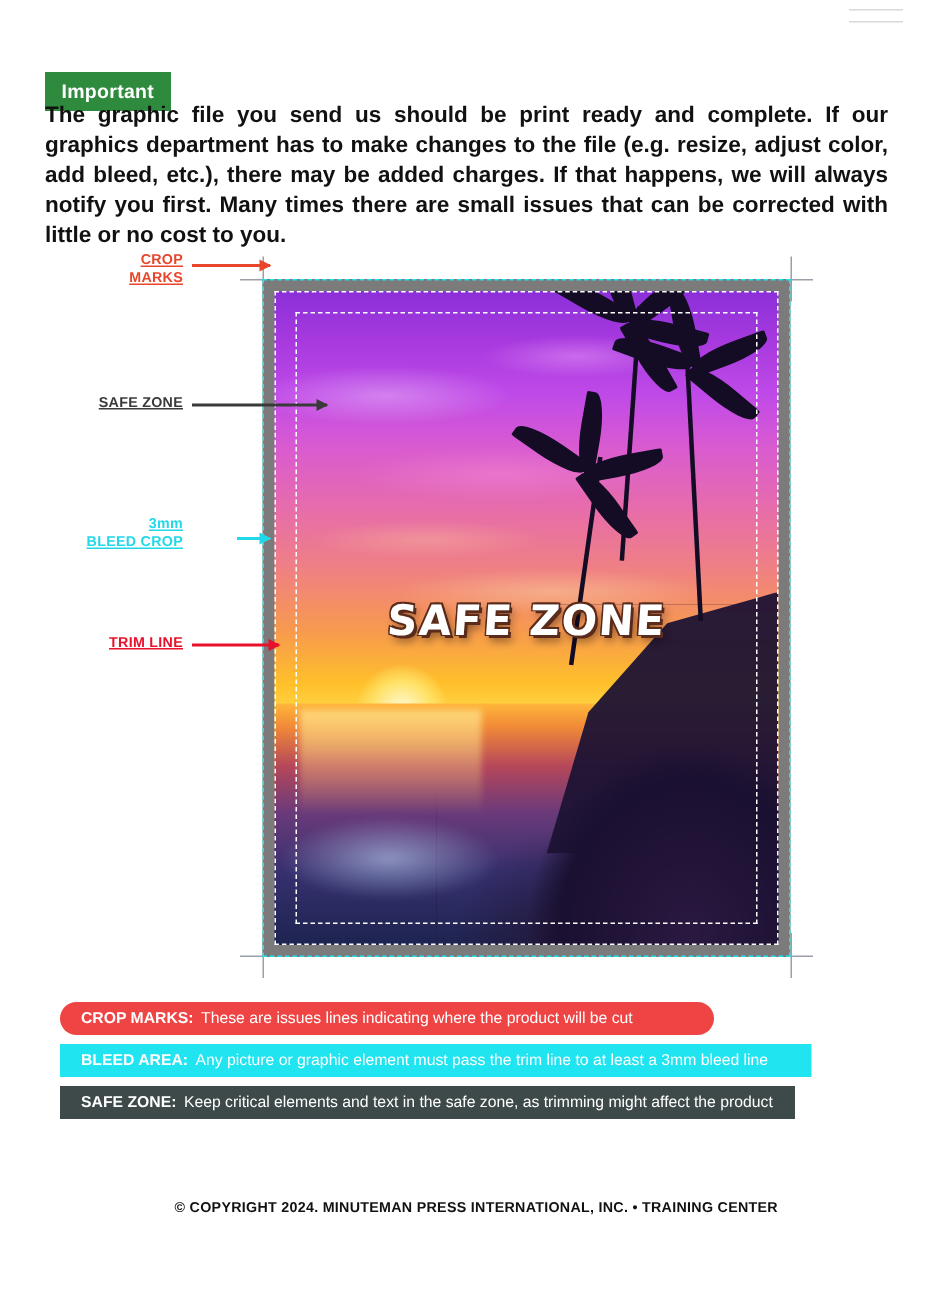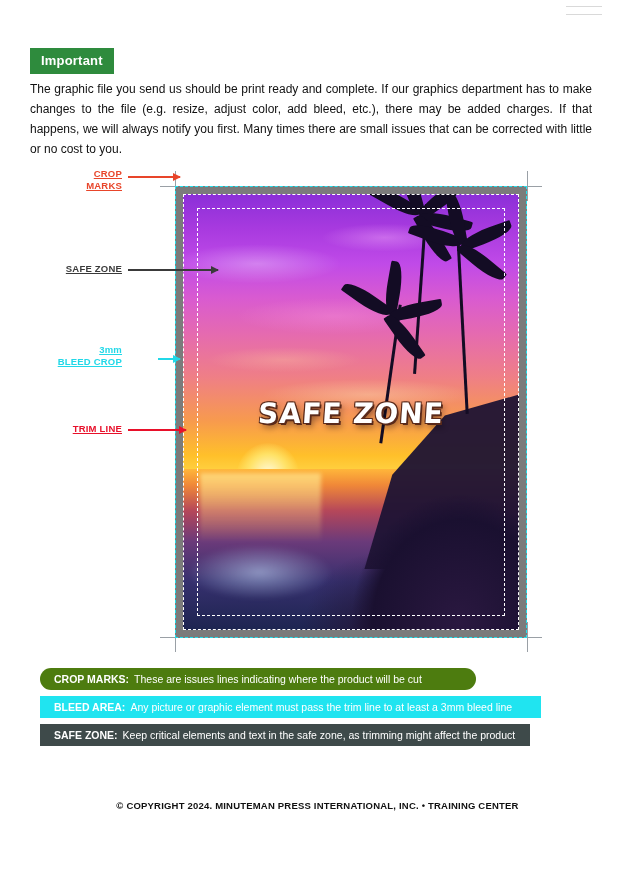--- a/index.html
+++ b/index.html
@@ -39,26 +39,27 @@
     color: #ffffff;
     font-weight: bold;
     font-size: 13px;
     padding: 5px 11px 6px 11px;
     letter-spacing: 0.2px;
   }
 
   .intro-text {
     position: absolute;
     left: 30px;
-    top: 79px;
+    top: 67px;
     width: 562px;
-    font-size: 12px;
+    font-size: 15px;
     line-height: 20px;
     text-align: justify;
     color: #111111;
+    font-weight: bold;
   }
 
   
   .diagram {
     position: absolute;
     left: 0;
     top: 160px;
     width: 620px;
     height: 490px;
   }
@@ -356,21 +357,21 @@
       <div>3mm</div>
       <div>BLEED CROP</div>
     </div>
     <div class="arrow" style="left:158px; top:198px; width:22px; background:#21d8e8; color:#21d8e8;"></div>
 
     <div class="dlabel" style="left:48px; top:263px; width:74px; color:#e8102a;">TRIM LINE</div>
     <div class="arrow" style="left:128px; top:269px; width:58px; background:#e8102a; color:#e8102a;"></div>
   </div>
 
   <div class="legend">
-    <div class="legend-row" style="width:436px; background:#4d7c0f;border-radius:11px;">
+    <div class="legend-row" style="width:436px; background:#ef4444;border-radius:11px;">
       <span class="term">CROP MARKS:</span>
       <span class="desc">These are issues lines indicating where the product will be cut</span>
     </div>
     <div class="legend-row" style="width:501px; background:#20e4f0;">
       <span class="term">BLEED AREA:</span>
       <span class="desc">Any picture or graphic element must pass the trim line to at least a 3mm bleed line</span>
     </div>
     <div class="legend-row" style="width:490px; background:#3e4a4a;">
       <span class="term">SAFE ZONE:</span>
       <span class="desc">Keep critical elements and text in the safe zone, as trimming might affect the product</span>

